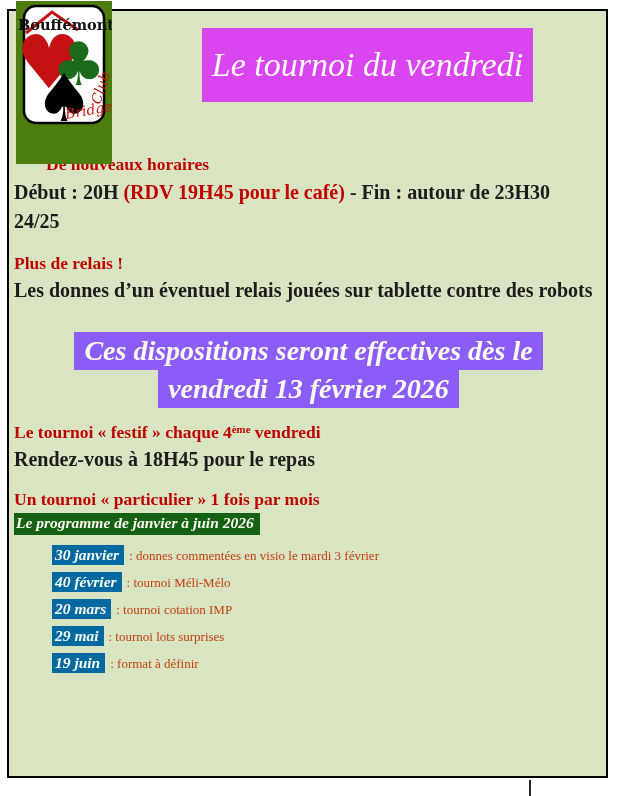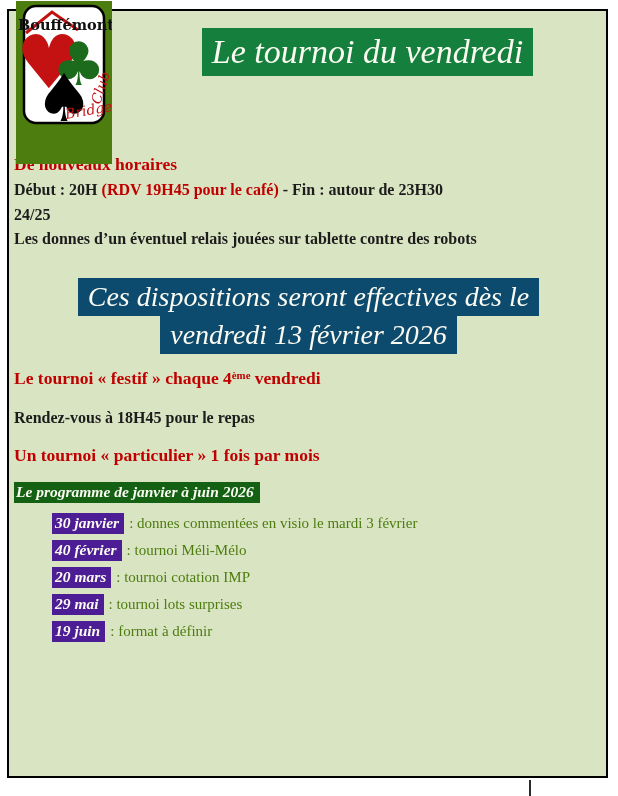--- a/index.html
+++ b/index.html
@@ -12,58 +12,58 @@
     background:#d9e4c2;border:2px solid #000000;
   }
   .logo{
     position:absolute;left:16px;top:1px;width:96px;height:163px;
     background:#4d7c0f;z-index:3;
   }
   .title-block{
     position:absolute;left:135px;top:28px;width:465px;text-align:center;z-index:2;
   }
   .title-line{
-    display:inline-block;background:#15803d;color:#fbfbf2;
-    font-style:italic;font-size:34px;line-height:1.35;padding:1px 10px;
+    display:inline-block;background:#d946ef;color:#fbfbf2;
+    font-style:italic;font-size:34px;line-height:1.35;padding:14px 10px;
   }
   .flow{position:absolute;left:7px;top:146px;width:596px;padding:0 0 0 7px;box-sizing:border-box;}
   .h-red{
     color:#c00000;font-weight:bold;font-size:17.5px;line-height:1.15;
   }
   .body-black{
-    color:#1c1c1c;font-weight:bold;font-size:16px;line-height:1.15;
+    color:#1c1c1c;font-weight:bold;font-size:20px;line-height:1.15;
   }
   .inline-red{color:#c00000;}
   .sup{font-size:0.62em;position:relative;top:-0.45em;text-align:center;}
   .banner{
     text-align:center;margin-top:30px;
   }
   .banner-line{
-    display:inline-block;background:#0c4a6e;color:#fbfbf2;
-    font-style:italic;font-weight:normal;font-size:28px;line-height:1.28;padding:1px 10px;text-align:center;
+    display:inline-block;background:#8b5cf6;color:#fbfbf2;
+    font-style:italic;font-weight:bold;font-size:28px;line-height:1.28;padding:1px 10px;text-align:center;
   }
   .subheading-hl{
     display:inline-block;background:#146114;color:#fbfbf2;
     font-style:italic;font-weight:bold;font-size:15.5px;padding:1px 6px 2px 2px;line-height:1.2;
   }
   .program{margin:10px 0 0 38px;}
   .program-row{margin-bottom:5px;height:22px;white-space:nowrap;}
   .program-date{
-    display:inline-block;background:#4c1d95;color:#fbfbf2;
+    display:inline-block;background:#0369a1;color:#fbfbf2;
     font-style:italic;font-weight:bold;font-size:15.5px;padding:0 5px 1px 3px;line-height:1.25;
   }
   .program-text{
-    font-size:15px;color:#4d7c0f;margin-left:5px;
+    font-size:13px;color:#c2410c;margin-left:5px;
   }
   .text-cursor{
     position:absolute;left:529px;top:780px;width:2px;height:16px;background:#2a2a2a;
   }
-  .mt6{margin-top:6px;} .mt7{margin-top:7px;} .mt8{margin-top:8px;}
+  .mt6{margin-top:6px;} .mt7{margin-top:7px;} .mt8{margin-top:8px;margin-left:32px;}
   .mt14{margin-top:14px;} .mt18{margin-top:18px;} .mt20{margin-top:20px;}
-  .mt22{margin-top:22px;} .mt4{margin-top:16px;} .mt5{margin-top:21px;}
+  .mt22{margin-top:22px;} .mt4{margin-top:4px;} .mt5{margin-top:6px;}
 </style>
 </head>
 <body>
 
 <div class="content-area"></div>
 
 <div class="logo">
   <svg width="96" height="128" viewBox="0 0 96 128">
     <rect x="8" y="5" width="80" height="117" rx="12" ry="12" fill="#ffffff" stroke="#000000" stroke-width="2.5"></rect>
     <polyline points="10,32 36,11 62,29" fill="none" stroke="#c41212" stroke-width="3"></polyline>
@@ -82,20 +82,21 @@
 
 <div class="flow">
 
   <div class="h-red mt8">De nouveaux horaires</div>
   <div class="body-black mt7">
     <span>Début : 20H </span><span class="inline-red">(RDV 19H45 pour le café)</span><span>  - Fin : autour de 23H30</span>
   </div>
 
   <div class="body-black mt6">24/25</div>
 
+  <div class="h-red mt20">Plus de relais !</div>
   <div class="body-black mt6">Les donnes d’un éventuel relais jouées sur tablette contre des robots</div>
 
   <div class="banner">
     <span class="banner-line">Ces dispositions seront effectives dès le</span><br>
     <span class="banner-line">vendredi 13 février 2026</span>
   </div>
 
   <div class="h-red mt14">
     <span>Le tournoi « festif » chaque 4</span><span class="sup">ème</span><span> vendredi</span>
   </div>

